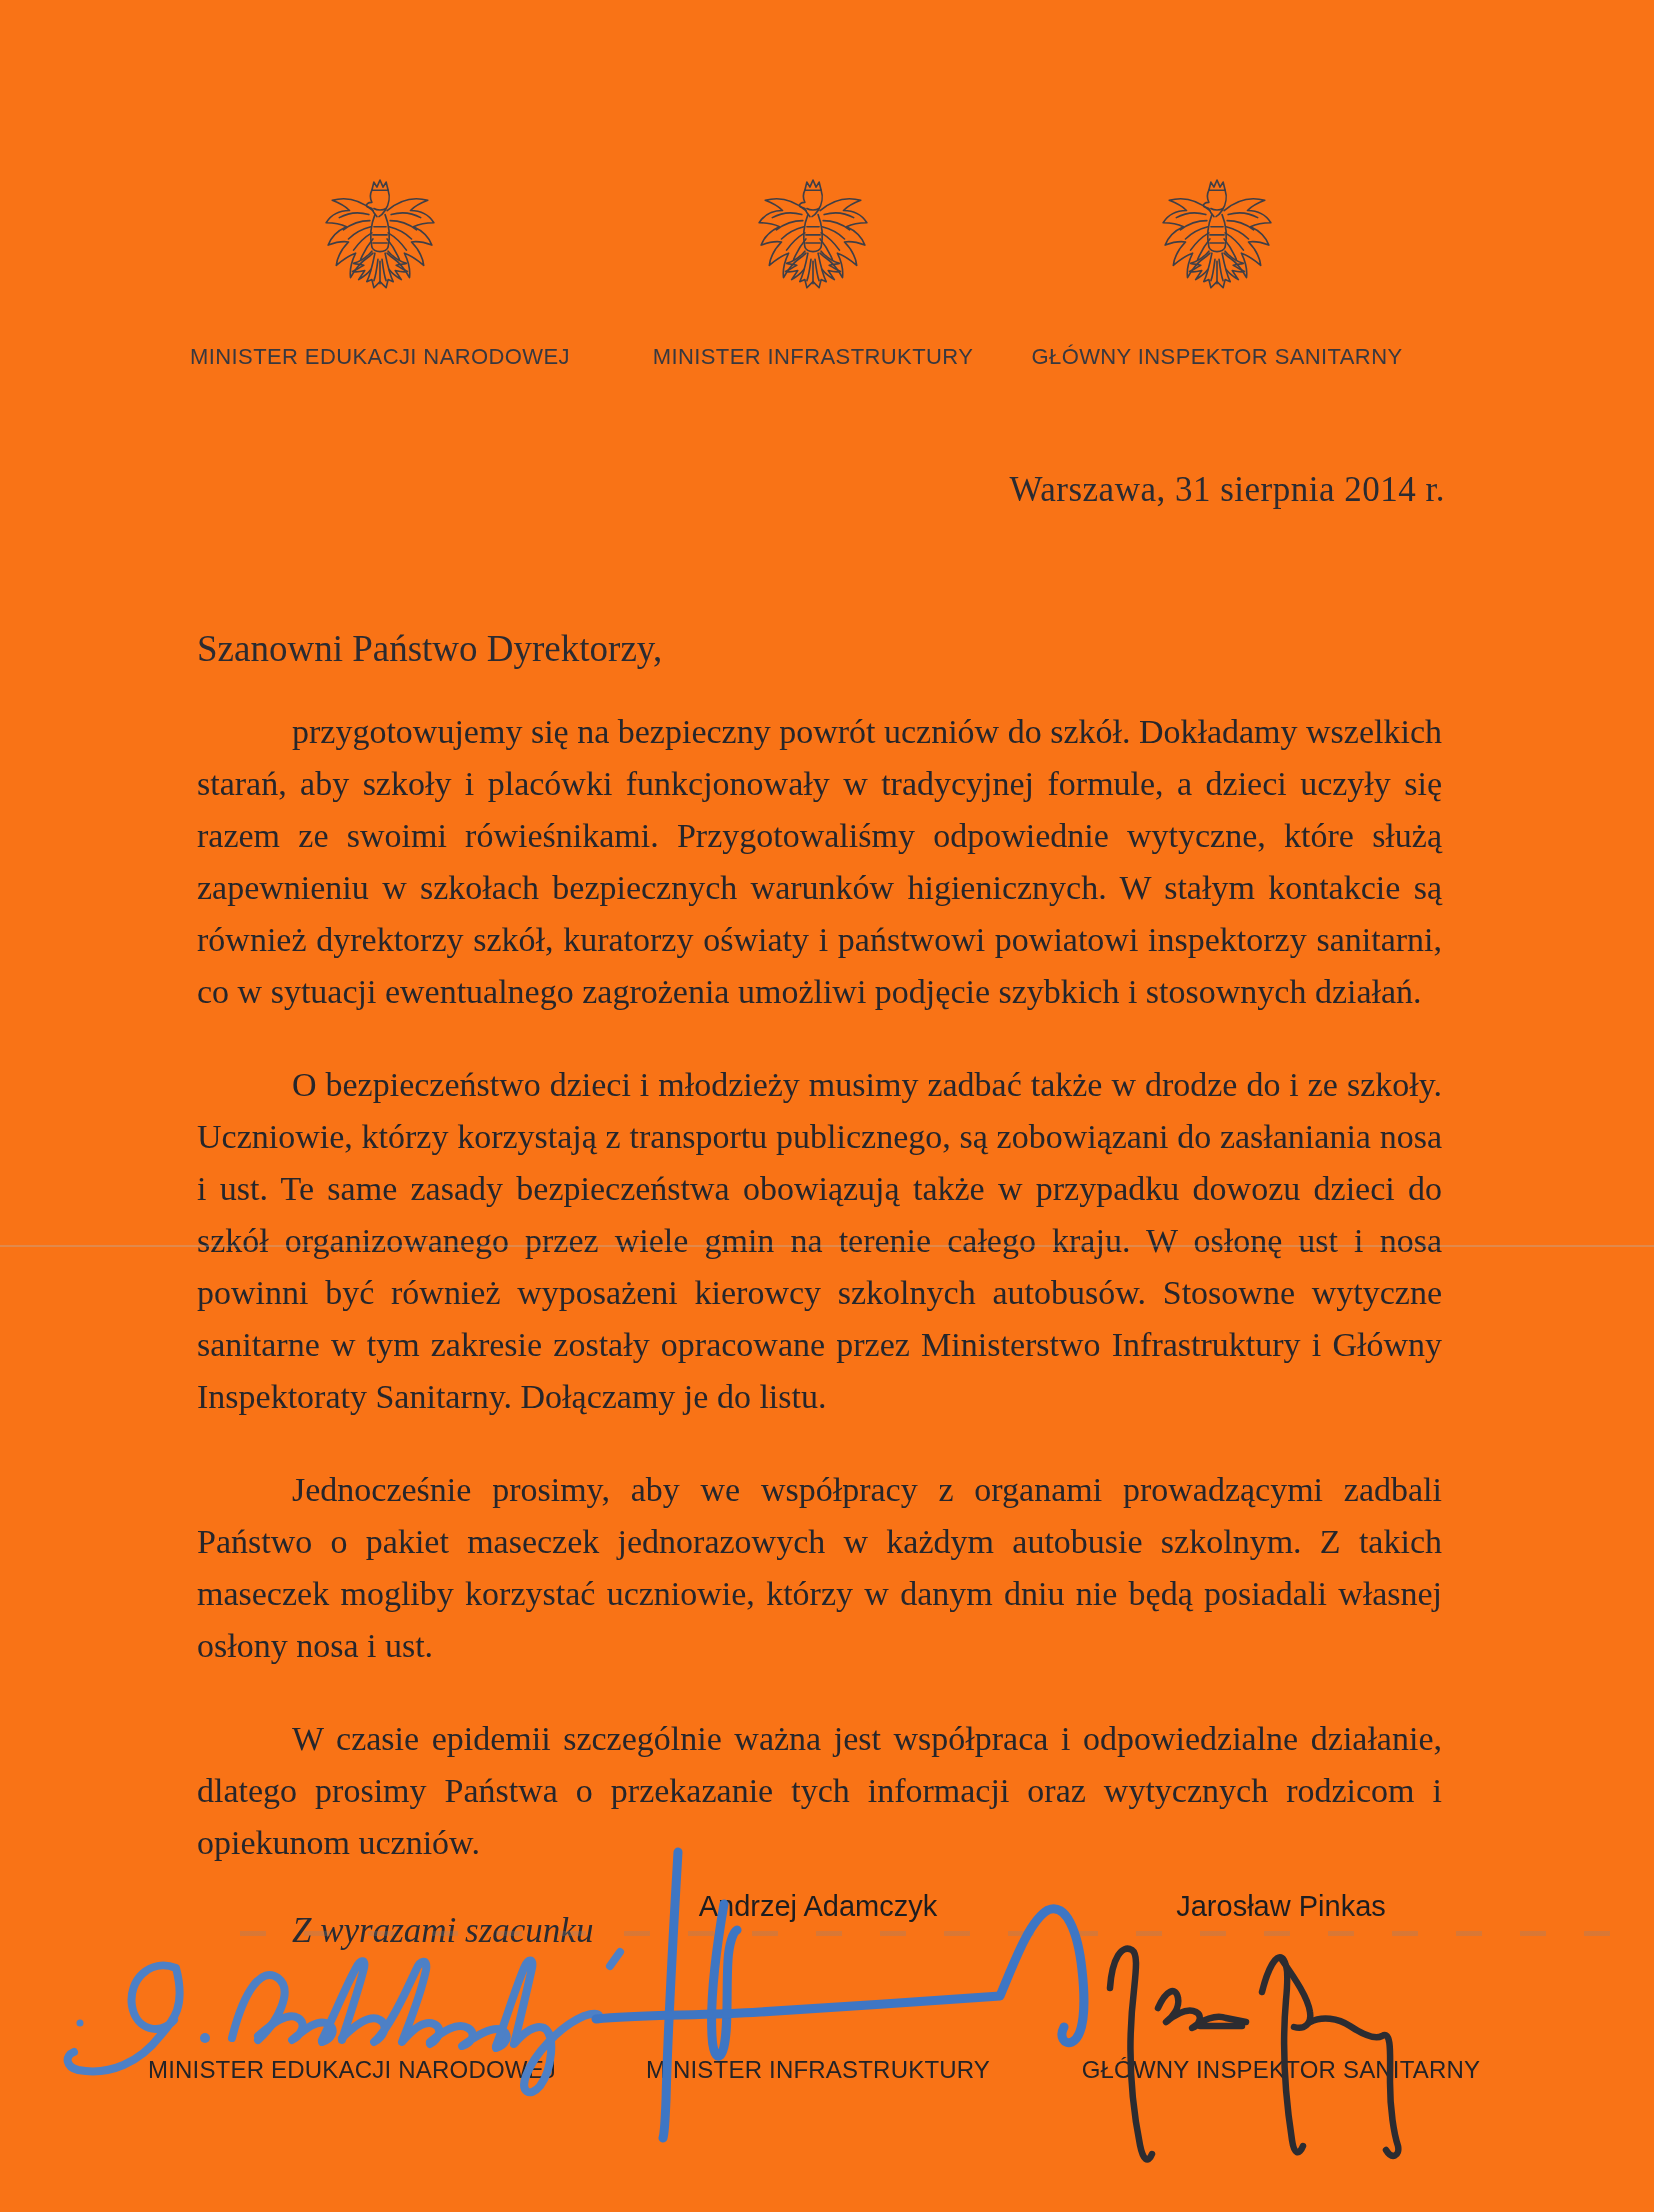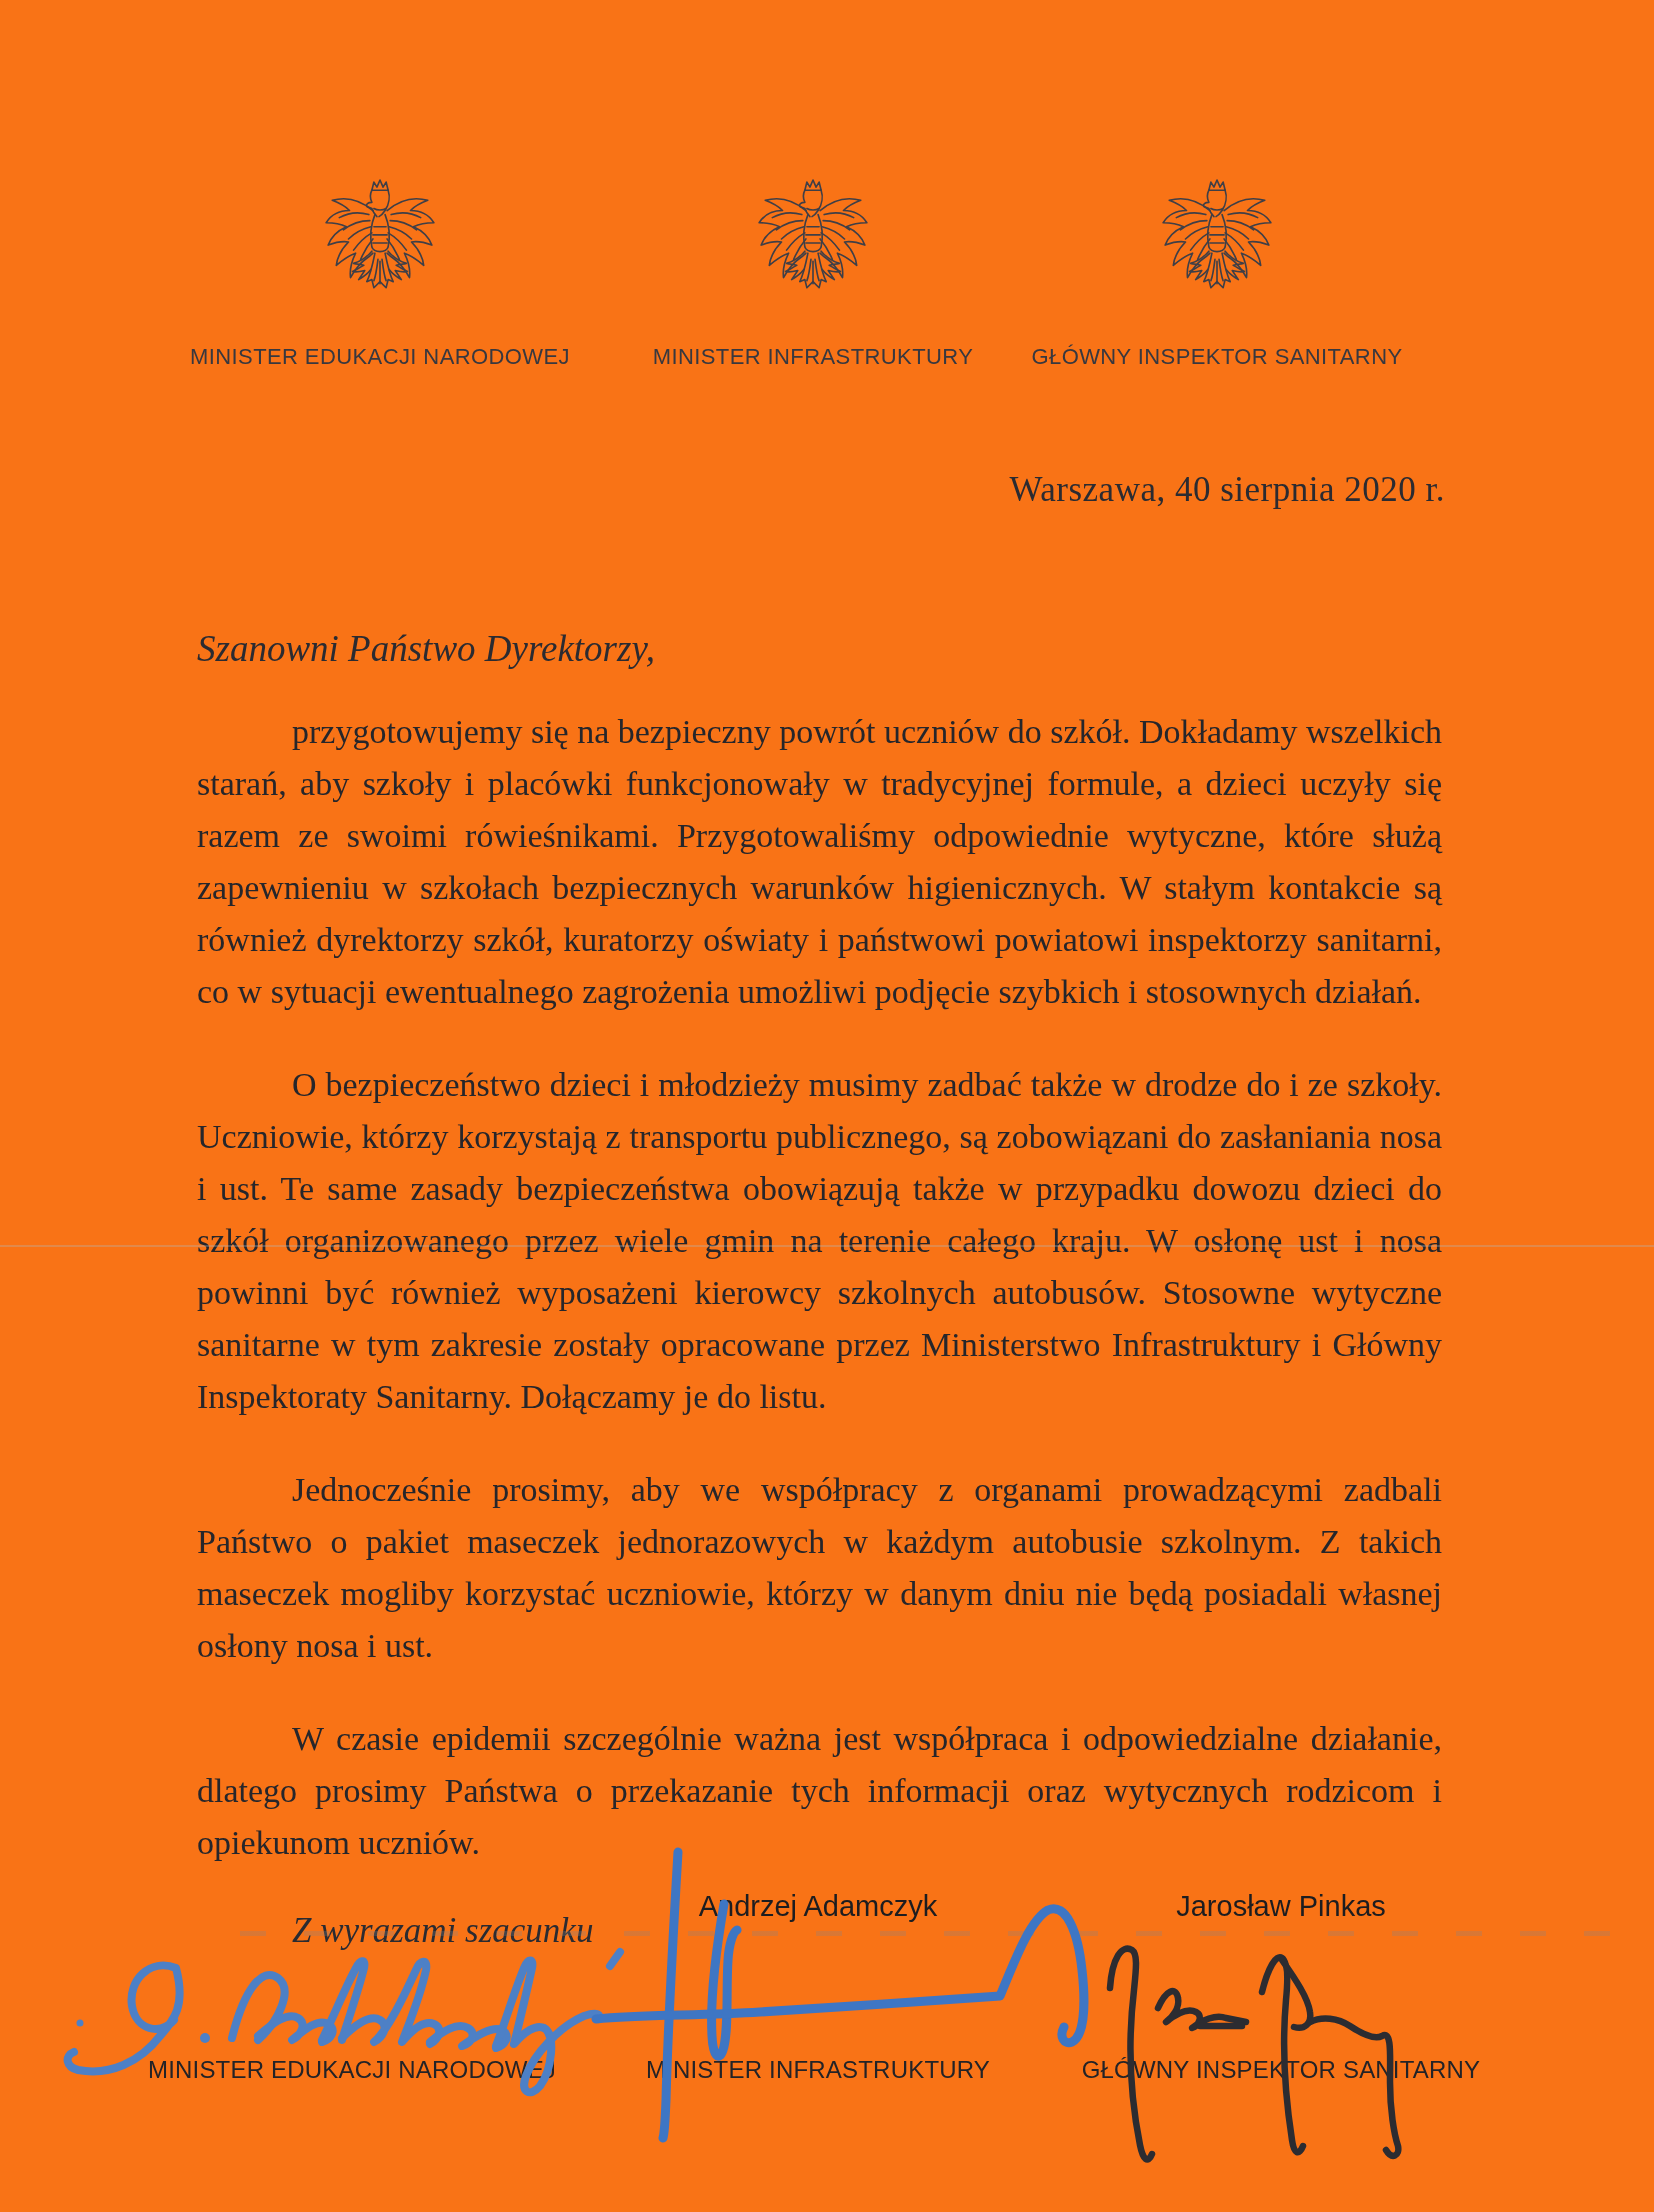--- a/index.html
+++ b/index.html
@@ -26,21 +26,21 @@
   .dateline{
     position:absolute;top:470px;right:209px;
     font-size:35px;color:#2b2b31;letter-spacing:.5px;
   }
   
   .letter-body{
     position:absolute;left:197px;top:628px;width:1245px;
   }
   .salutation{
     margin:0 0 36px 0;
-    font-style:italic;font-size:37px;line-height:42px;color:#2b2b31;
+    font-size:37px;line-height:42px;color:#2b2b31;
   }
   .para{
     margin:0 0 41px 0;
     font-size:34px;line-height:52px;
     text-align:justify;text-indent:95px;
   }
   .closing{
     margin:20px 0 0 0;
     font-style:italic;font-size:35px;line-height:41px;text-indent:95px;color:#2b2b31;
   }
@@ -107,21 +107,21 @@
       </svg>
     <div class="inst-label">MINISTER INFRASTRUKTURY</div>
   </div>
   <div class="institution inst-3">
     <svg class="eagle">
         <use href="#eagle"></use>
       </svg>
     <div class="inst-label">GŁÓWNY INSPEKTOR SANITARNY</div>
   </div>
 
-  <div class="dateline">Warszawa, 40 sierpnia 2020 r.</div>
+  <div class="dateline">Warszawa, 31 sierpnia 2014 r.</div>
 
   <main class="letter-body">
     <p class="salutation">Szanowni Państwo Dyrektorzy,</p>
     <p class="para">przygotowujemy się na bezpieczny powrót uczniów do szkół. Dokładamy wszelkich starań, aby szkoły i placówki funkcjonowały w tradycyjnej formule, a dzieci uczyły się razem ze swoimi rówieśnikami. Przygotowaliśmy odpowiednie wytyczne, które służą zapewnieniu w szkołach bezpiecznych warunków higienicznych. W stałym kontakcie są również dyrektorzy szkół, kuratorzy oświaty i państwowi powiatowi inspektorzy sanitarni, co w sytuacji ewentualnego zagrożenia umożliwi podjęcie szybkich i stosownych działań.</p>
     <p class="para">O bezpieczeństwo dzieci i młodzieży musimy zadbać także w drodze do i ze szkoły. Uczniowie, którzy korzystają z transportu publicznego, są zobowiązani do zasłaniania nosa i ust. Te same zasady bezpieczeństwa obowiązują także w przypadku dowozu dzieci do szkół organizowanego przez wiele gmin na terenie całego kraju. W osłonę ust i nosa powinni być również wyposażeni kierowcy szkolnych autobusów. Stosowne wytyczne sanitarne w tym zakresie zostały opracowane przez Ministerstwo Infrastruktury i Główny Inspektoraty Sanitarny. Dołączamy je do listu.</p>
     <p class="para">Jednocześnie prosimy, aby we współpracy z organami prowadzącymi zadbali Państwo o pakiet maseczek jednorazowych w każdym autobusie szkolnym. Z takich maseczek mogliby korzystać uczniowie, którzy w danym dniu nie będą posiadali własnej osłony nosa i ust.</p>
     <p class="para">W czasie epidemii szczególnie ważna jest współpraca i odpowiedzialne działanie, dlatego prosimy Państwa o przekazanie tych informacji oraz wytycznych rodzicom i opiekunom uczniów.</p>
     <p class="closing">Z wyrazami szacunku</p>
   </main>
 

